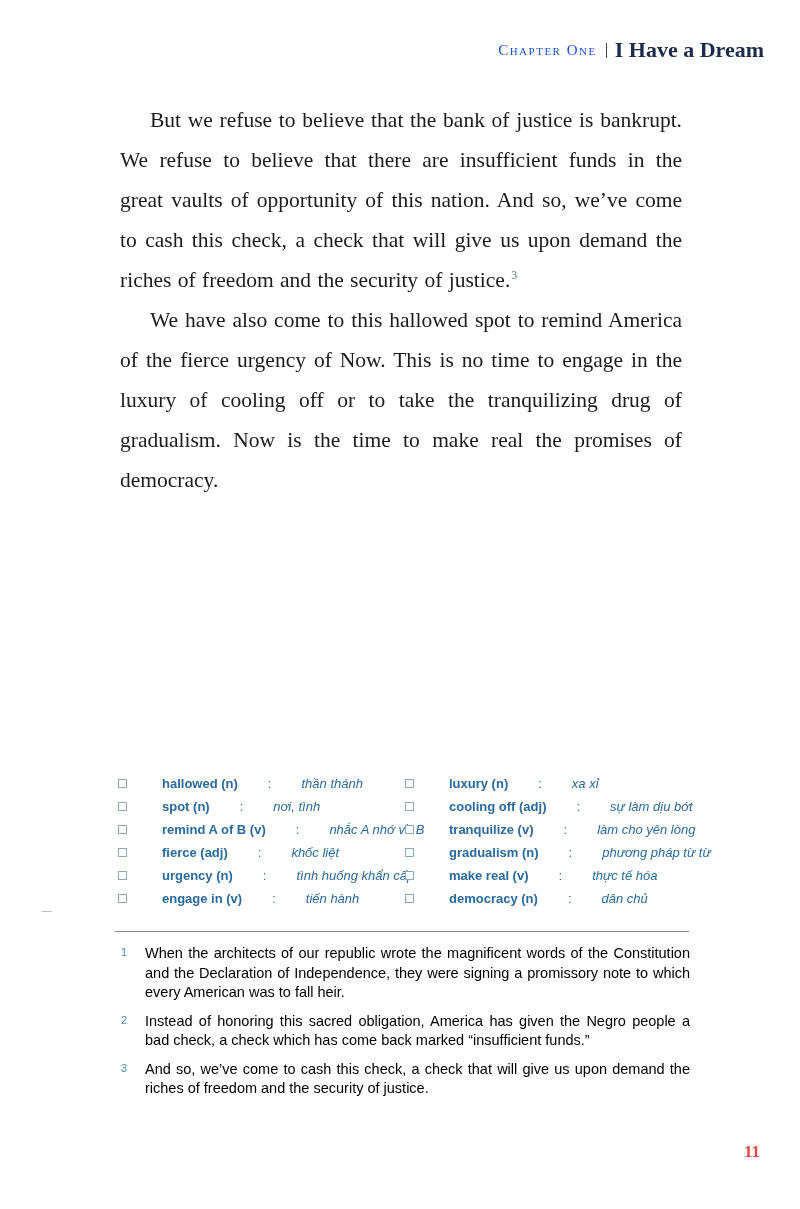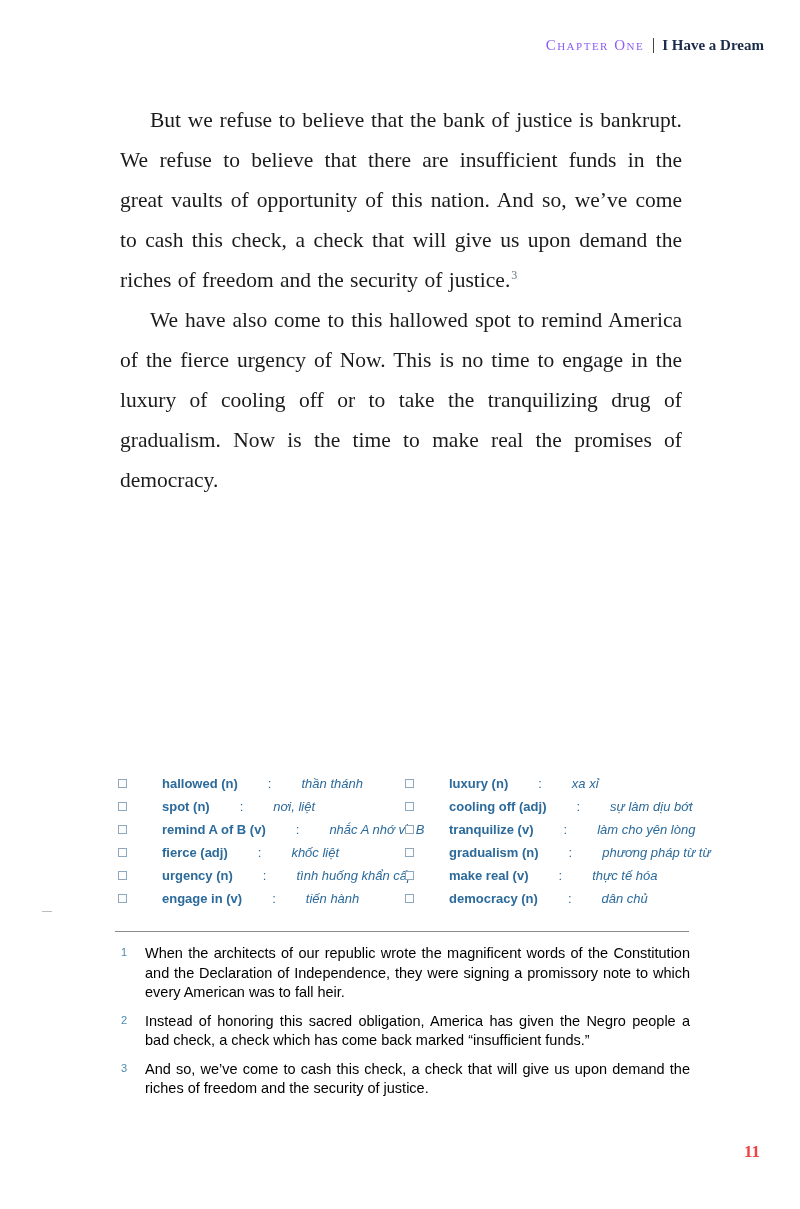--- a/index.html
+++ b/index.html
@@ -15,30 +15,30 @@
 
   
   .page-header {
     position:absolute; top:37px; right:36px;
     display:flex; align-items:center;
   }
   .chapter-label {
     font-variant:small-caps;
     letter-spacing:1.5px;
     font-size:15px;
-    color:#8b5cf6;
+    color:#1d4ed8;
   }
   .header-divider {
     display:inline-block;
     width:0; height:15px;
     border-left:1.5px solid #444;
     margin:0 8px 0 9px;
   }
   .book-title {
-    font-size:15px;
+    font-size:22px;
     font-weight:bold;
     color:#1c2b4a;
   }
 
   
   .body-text {
     position:absolute; top:100px; left:120px; width:562px;
   }
   .para {
     font-size:21.5px;
@@ -137,21 +137,21 @@
       <div class="vocab-item">
           <span class="checkbox-icon"></span>
           <span class="vocab-term">hallowed (n)</span>
           <span class="vocab-sep">:</span>
           <span class="vocab-def">thần thánh</span>
         </div>
       <div class="vocab-item">
           <span class="checkbox-icon"></span>
           <span class="vocab-term">spot (n)</span>
           <span class="vocab-sep">:</span>
-          <span class="vocab-def">nơi, liệt</span>
+          <span class="vocab-def">nơi, tình</span>
         </div>
       <div class="vocab-item">
           <span class="checkbox-icon"></span>
           <span class="vocab-term">remind A of B (v)</span>
           <span class="vocab-sep">:</span>
           <span class="vocab-def">nhắc A nhớ về B</span>
         </div>
       <div class="vocab-item">
           <span class="checkbox-icon"></span>
           <span class="vocab-term">fierce (adj)</span>

